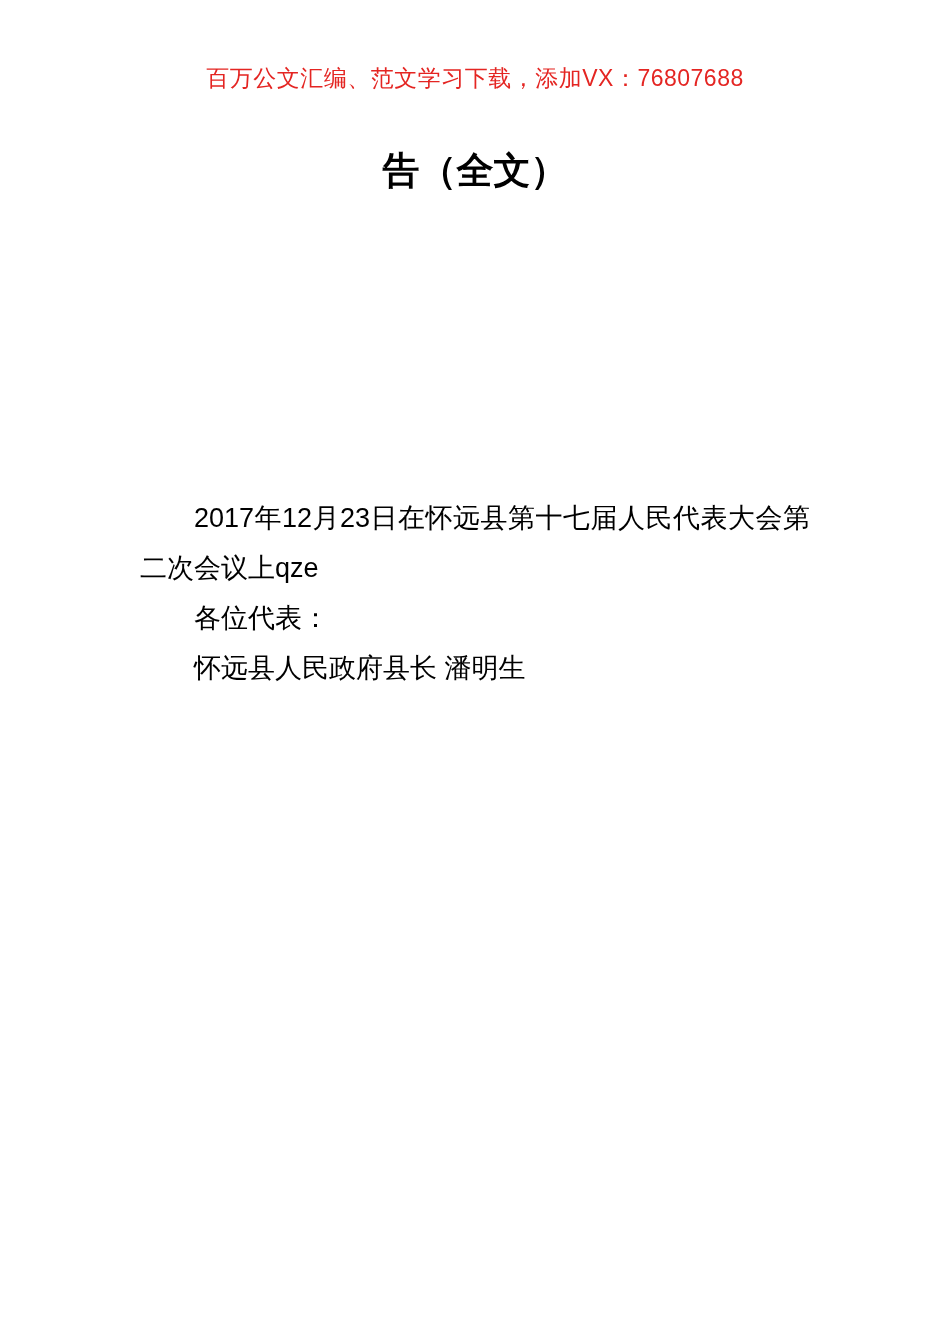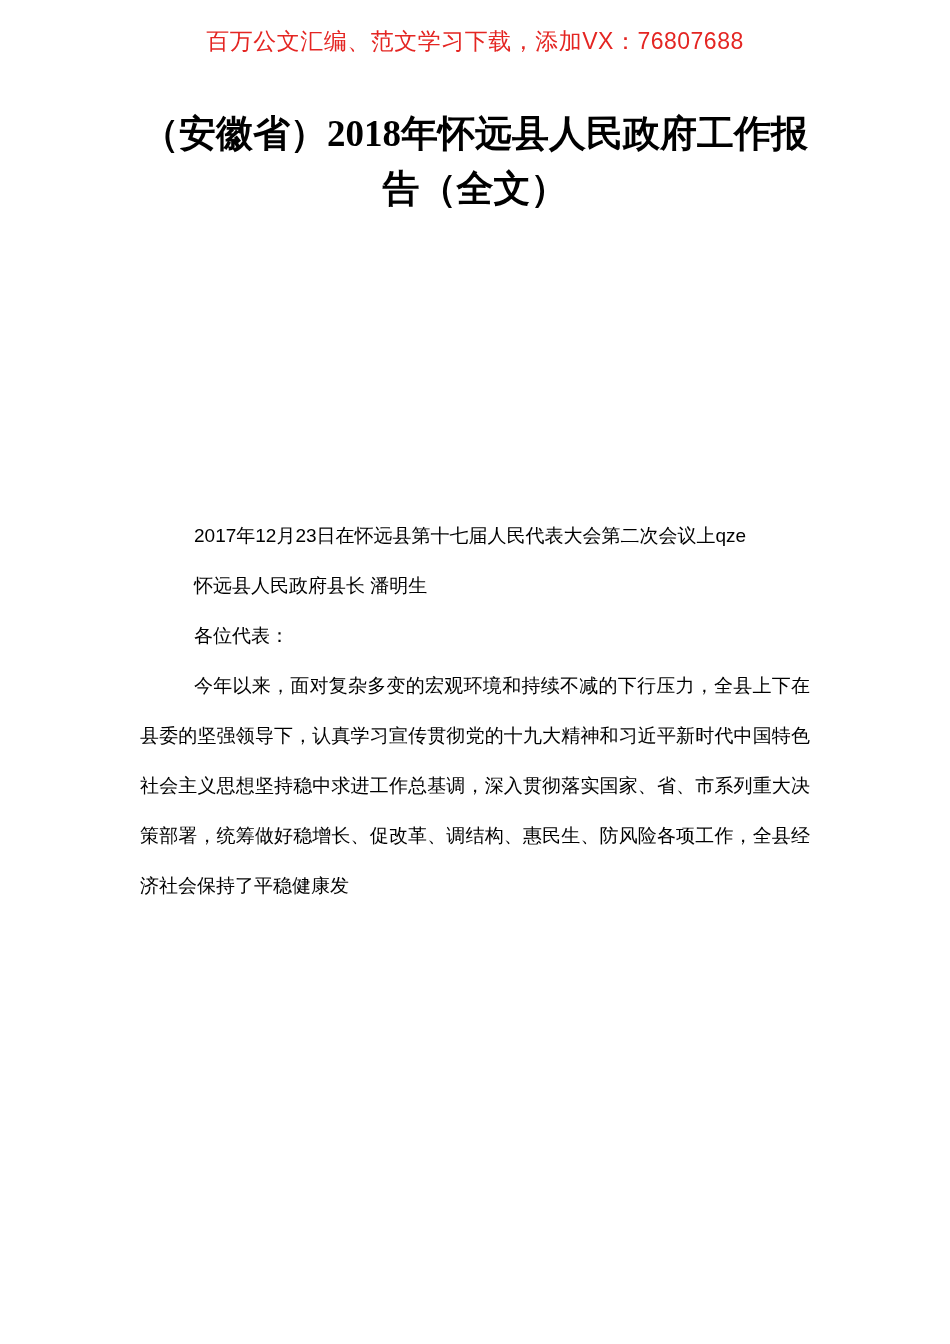--- a/index.html
+++ b/index.html
@@ -12,21 +12,21 @@
     width: 950px;
     height: 1344px;
     margin: 0 auto;
     background: #ffffff;
     overflow: hidden;
     font-family: "Liberation Sans", "DejaVu Sans", sans-serif;
     color: #000000;
   }
   
   .notice {
-    padding-top: 26px;
+    padding-top: 63px;
     text-align: center;
     font-size: 23px;
     line-height: 30px;
     color: #e42522;
     letter-spacing: 0.5px;
   }
   
   .doc-title {
     margin-top: 50px;
     text-align: center;
@@ -36,44 +36,42 @@
     line-height: 55px;
     color: #000000;
   }
   .doc-title .title-line {
     display: block;
   }
   
   .doc-body {
     margin: 295px 140px 0 140px;
     width: 670px;
-    font-size: 19px;
+    font-size: 27px;
     line-height: 50px;
     text-align: justify;
     color: #000000;
   }
   .doc-body p {
     margin: 0;
     padding: 0;
   }
   .indent-normal { text-indent: 54px; }
   .indent-deep   { text-indent: 97px; }
 </style>
 </head>
 <body>
 
 <div class="page">
 
   <div class="notice">百万公文汇编、范文学习下载，添加VX：76807688</div>
 
   <h1 class="doc-title">
-    <span class="title-line">（安徽省）2018年怀远县人民政府工作报</span>
     <span class="title-line">告（全文）</span>
   </h1>
 
   <div class="doc-body">
     <p class="indent-normal">2017年12月23日在怀远县第十七届人民代表大会第二次会议上qze</p>
+    <p class="indent-normal">各位代表：</p>
     <p class="indent-normal">怀远县人民政府县长 潘明生</p>
-    <p class="indent-normal">各位代表：</p>
-    <p class="indent-normal">今年以来，面对复杂多变的宏观环境和持续不减的下行压力，全县上下在县委的坚强领导下，认真学习宣传贯彻党的十九大精神和习近平新时代中国特色社会主义思想坚持稳中求进工作总基调，深入贯彻落实国家、省、市系列重大决策部署，统筹做好稳增长、促改革、调结构、惠民生、防风险各项工作，全县经济社会保持了平稳健康发</p>
   </div>
 
 </div>
 
 </body></html>

